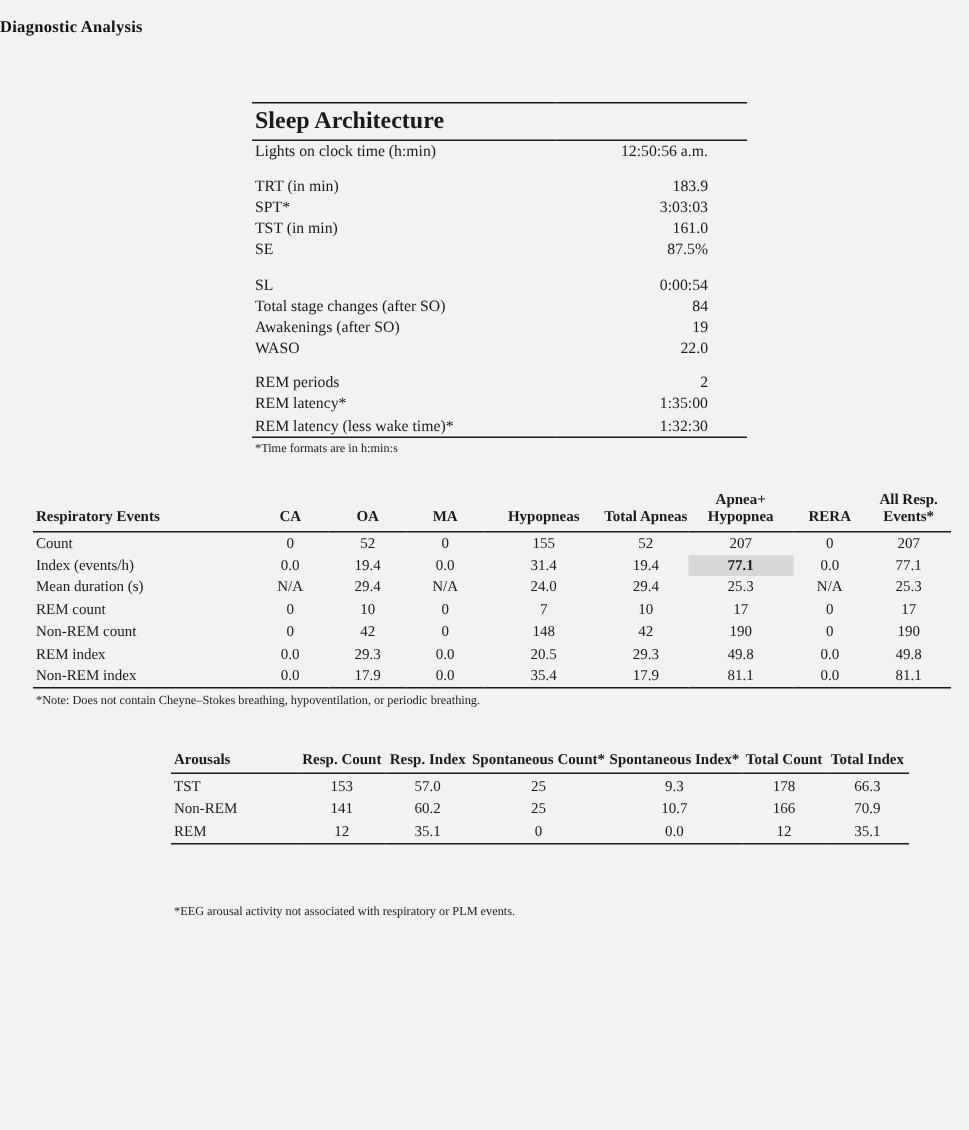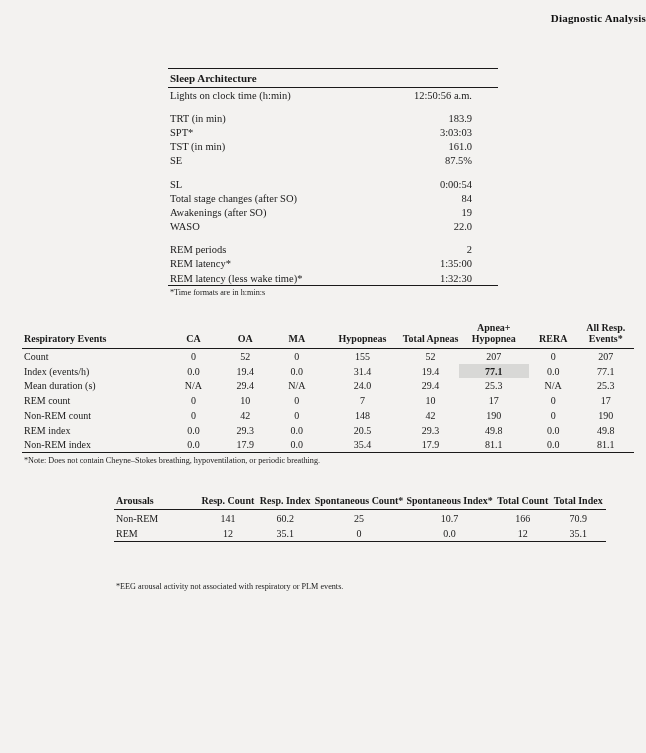--- a/index.html
+++ b/index.html
@@ -15,21 +15,21 @@
     overflow: hidden;
   }
   .page {
     position: relative;
     width: 646px;
     height: 753px;
     background: #f3f2f0;
     box-sizing: border-box;
   }
   .doc-title {
-    text-align: right;
+    text-align: left;
     font-size: 11px;
     font-weight: bold;
     letter-spacing: .2px;
     padding-top: 12px;
     color: #111;
   }
 
   
   .arch-wrap {
     width: 330px;
@@ -52,21 +52,21 @@
   .rule-top td {
     border-top: 1.1px solid #1a1a1a;
   }
   .rule-bot td {
     border-bottom: 1.1px solid #1a1a1a;
   }
   .arch .hdr td {
     font-weight: bold;
     padding-top: 3px;
     padding-bottom: 3px;
-    font-size: 11px;
+    font-size: 16px;
   }
   .spacer td { height: 9px; padding: 0; line-height: 9px; }
   .footnote {
     font-size: 8.2px;
     padding-top: 2px;
     padding-left: 2px;
   }
 
   
   .resp-wrap {
@@ -347,20 +347,29 @@
           <th>Resp. Count</th>
           <th>Resp. Index</th>
           <th>Spontaneous Count*</th>
           <th>Spontaneous Index*</th>
           <th>Total Count</th>
           <th>Total Index</th>
         </tr>
       </thead>
       <tbody>
         <tr>
+          <td class="lead">TST</td>
+          <td>153</td>
+          <td>57.0</td>
+          <td>25</td>
+          <td>9.3</td>
+          <td>178</td>
+          <td>66.3</td>
+        </tr>
+        <tr>
           <td class="lead">Non-REM</td>
           <td>141</td>
           <td>60.2</td>
           <td>25</td>
           <td>10.7</td>
           <td>166</td>
           <td>70.9</td>
         </tr>
         <tr>
           <td class="lead">REM</td>

